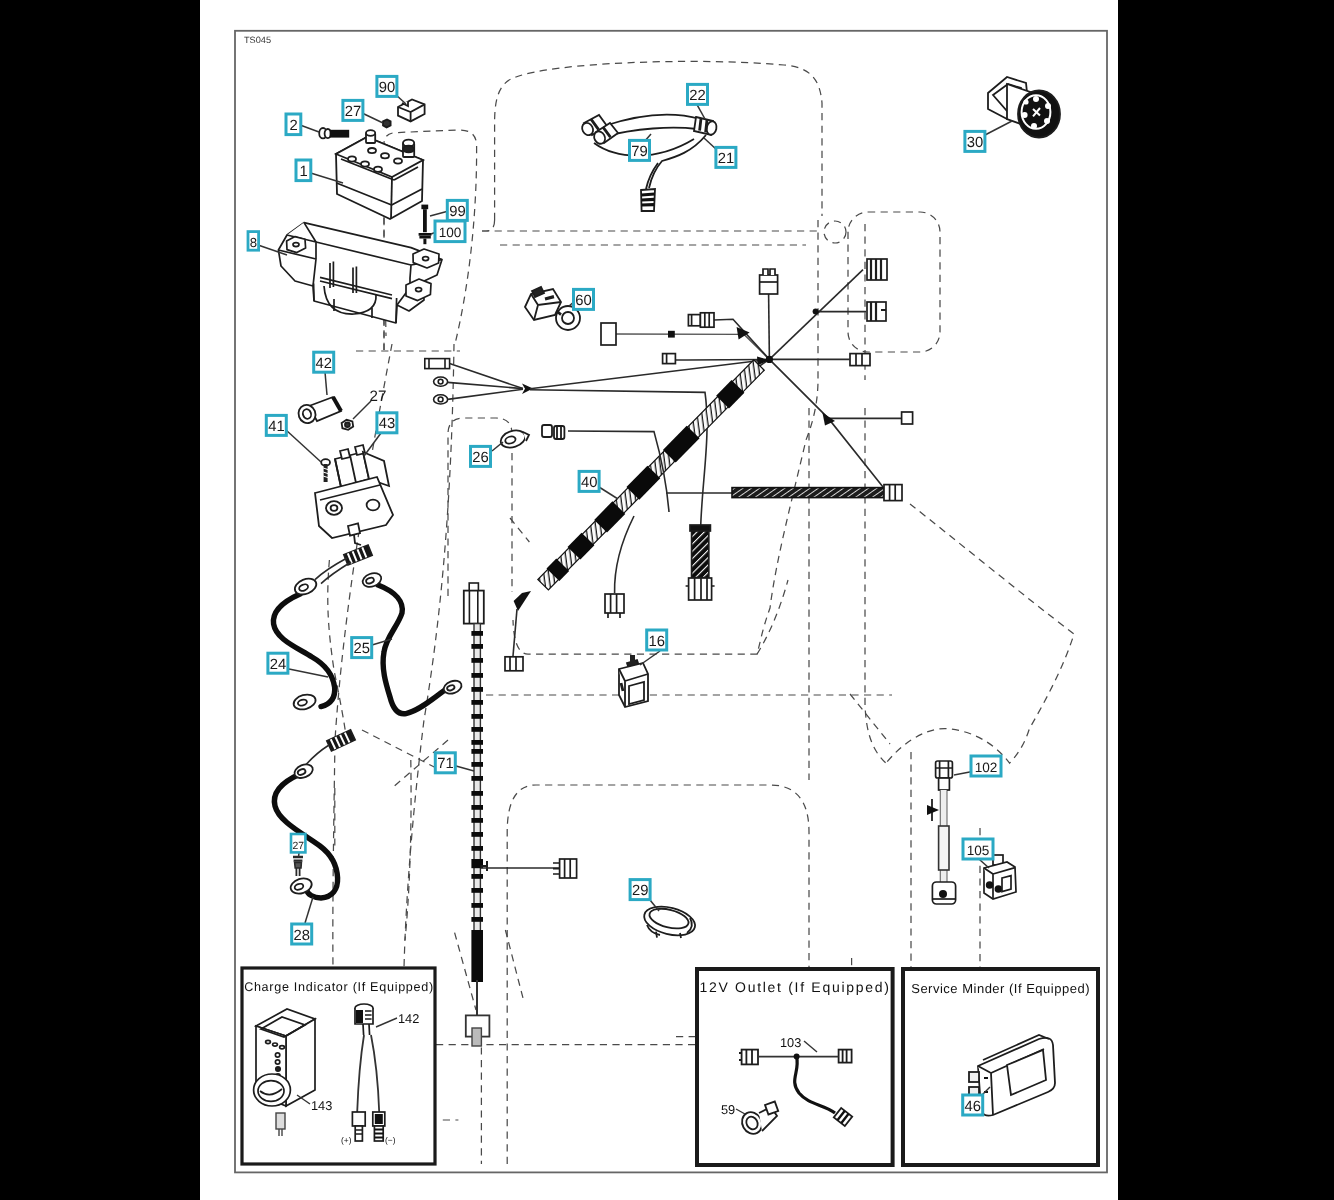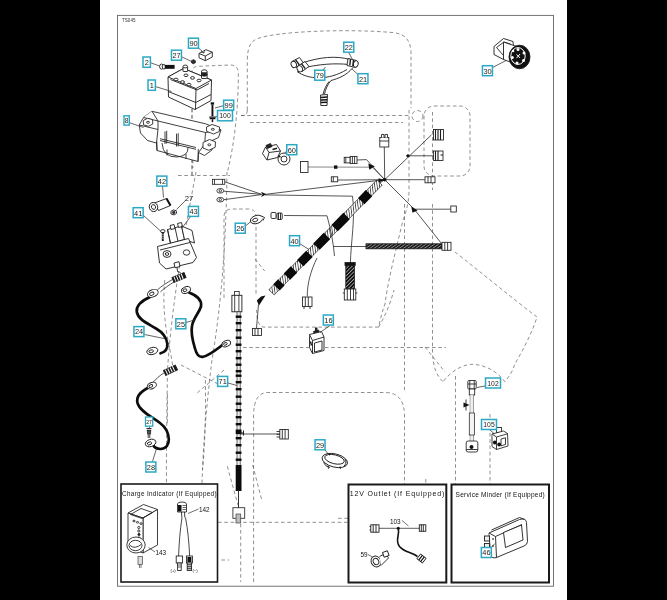--- a/index.html
+++ b/index.html
@@ -1,16 +1,16 @@
 <!DOCTYPE html>
 <html><head>
 <meta charset="utf-8">
 <style>
   html,body{margin:0;padding:0;background:#000;}
-  #page{position:relative;width:667px;height:600px;background:#000;overflow:hidden;}
+  #page{position:relative;width:559px;height:600px;background:#000;overflow:hidden;}
   svg{position:absolute;top:0;left:0;}
   text{font-family:"Liberation Sans",sans-serif;}
 </style>
 </head>
 <body>
 <div id="page">
 <svg width="667" height="600" viewBox="0 0 667 600">
 <defs>
   <pattern id="hatch" width="2.4" height="2.4" patternUnits="userSpaceOnUse" patternTransform="rotate(38)">
     <rect width="2.4" height="2.4" fill="#fafafa"></rect>

